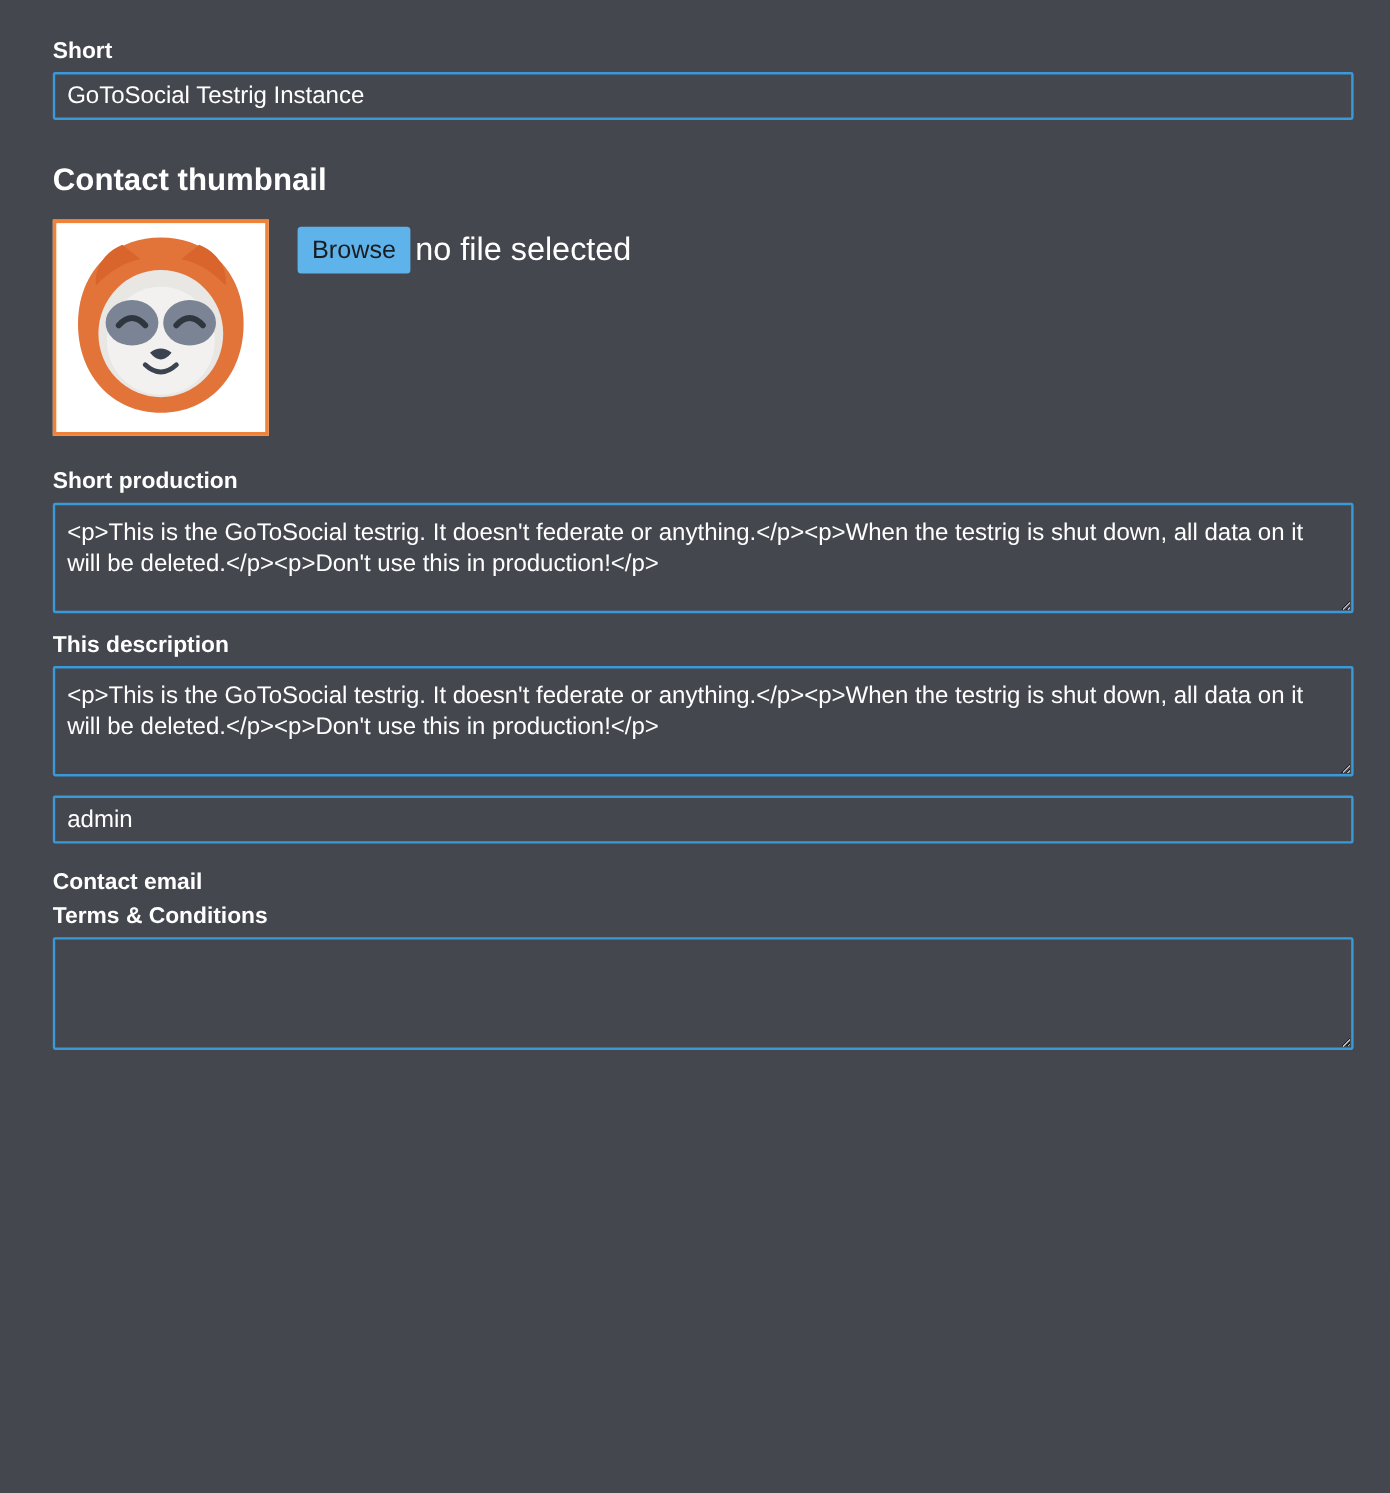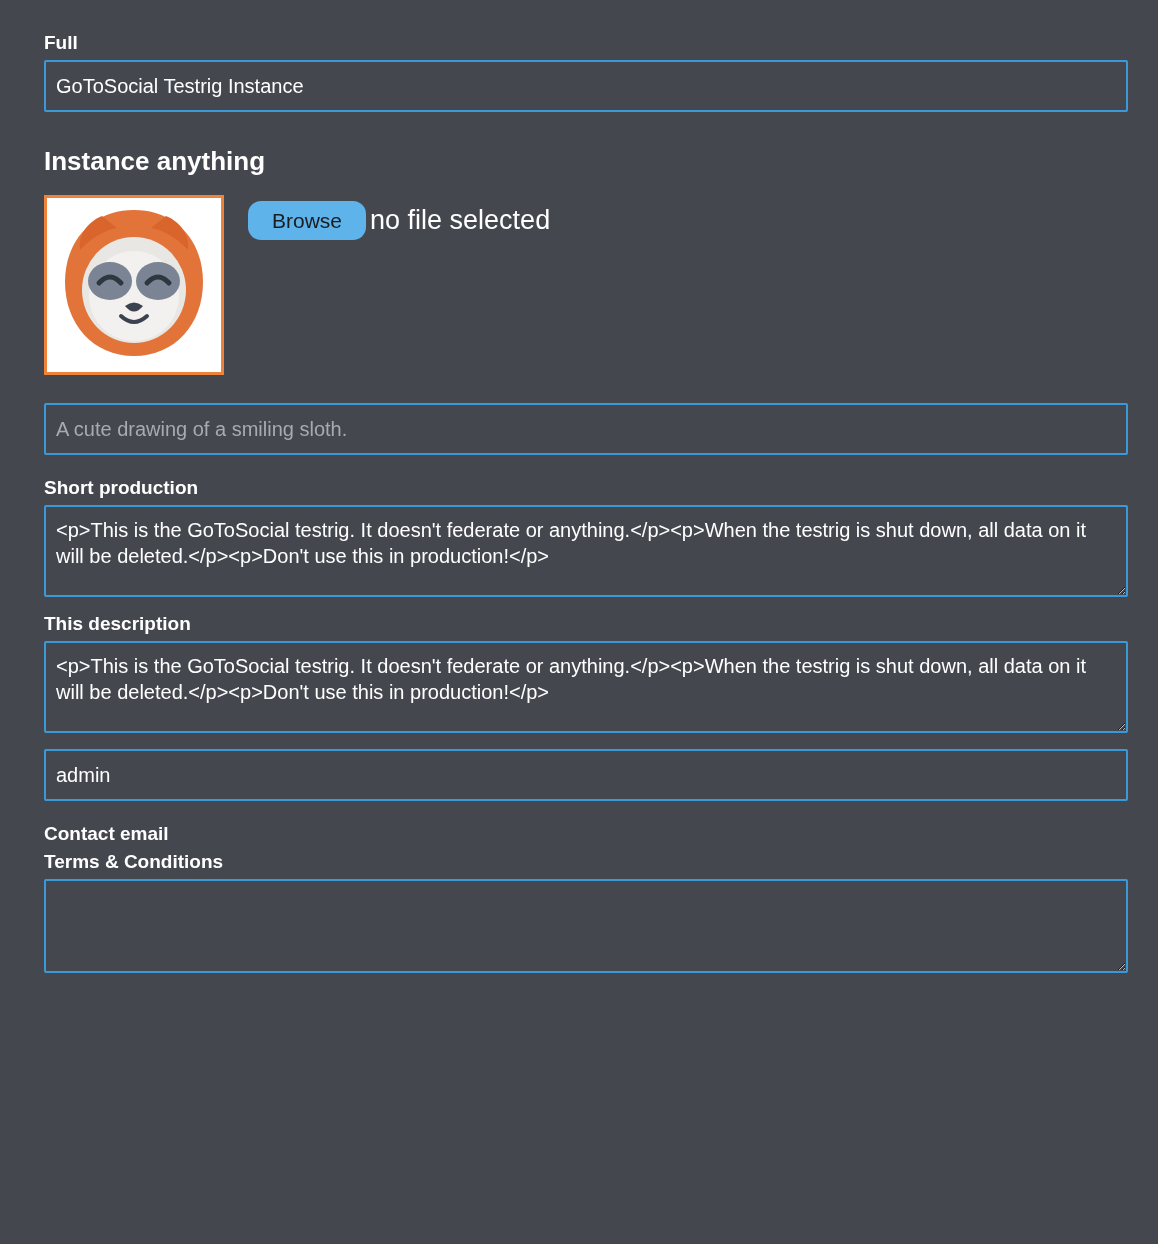--- a/index.html
+++ b/index.html
@@ -52,21 +52,21 @@
     font-family: "Liberation Sans", sans-serif;
     font-size: 20px;
     padding: 10px 10px;
     outline: none;
   }
   input.text-input::placeholder,
   textarea.text-area::placeholder {
     color: #a8aab0;
   }
   input.text-input {
-    height: 52px;
+    height: 40px;
     margin-bottom: 22px;
   }
   textarea.text-area {
     height: 92px;
     line-height: 1.32;
     resize: vertical;
     overflow: hidden;
     margin-bottom: 16px;
   }
   textarea.tc-area {
@@ -91,46 +91,46 @@
   .thumb-frame svg { display: block; }
   .file-row {
     display: flex;
     align-items: center;
     margin-top: 6px;
   }
   .browse-btn {
     background: #5eb3ea;
     color: #1b1c20;
     border: none;
-    border-radius: 13px;
+    border-radius: 3px;
     font-family: "Liberation Sans", sans-serif;
     font-size: 21px;
-    padding: 8px 24px;
+    padding: 8px 12px;
     cursor: pointer;
     line-height: 1.1;
   }
   .file-status {
     font-size: 27px;
     color: #ffffff;
     margin-left: 4px;
     white-space: nowrap;
   }
 </style>
 </head>
 <body>
 
 <div class="page">
 
 
   <div class="field">
-    <label class="field-label">Full</label>
+    <label class="field-label">Short</label>
     <input class="text-input" type="text" value="GoToSocial Testrig Instance" style="">
   </div>
 
-  <h2 class="section-title">Instance anything</h2>
+  <h2 class="section-title">Contact thumbnail</h2>
 
   <div class="thumb-row">
     <div class="thumb-frame">
       <svg width="174" height="174" viewBox="0 0 174 174" xmlns="http://www.w3.org/2000/svg">
         <rect x="0" y="0" width="174" height="174" fill="#ffffff"></rect>
 
         <path d="M87 12 C128 12 156 42 156 84 C156 126 128 158 87 158 C46 158 18 126 18 84 C18 42 46 12 87 12 Z" fill="#e2743a"></path>
         <path d="M55 18 C40 24 31 38 33 52 C44 40 58 32 70 30 Z" fill="#d9652c"></path>
         <path d="M119 18 C134 24 143 38 141 52 C130 40 116 32 104 30 Z" fill="#d9652c"></path>
 
@@ -148,21 +148,20 @@
         <path d="M74 118 q13 12 26 0" stroke="#3b4350" stroke-width="4" fill="none" stroke-linecap="round"></path>
       </svg>
     </div>
     <div class="file-row">
       <button class="browse-btn">Browse</button>
       <span class="file-status">no file selected</span>
     </div>
   </div>
 
   <div class="field">
-    <input class="text-input" type="text" placeholder="A cute drawing of a smiling sloth." style="">
   </div>
 
   <div class="field">
     <label class="field-label">Short production</label>
     <textarea class="text-area" style="">&lt;p&gt;This is the GoToSocial testrig. It doesn't federate or anything.&lt;/p&gt;&lt;p&gt;When the testrig is shut down, all data on it will be deleted.&lt;/p&gt;&lt;p&gt;Don't use this in production!&lt;/p&gt;</textarea>
   </div>
 
   <div class="field">
     <label class="field-label">This description</label>
     <textarea class="text-area" style="">&lt;p&gt;This is the GoToSocial testrig. It doesn't federate or anything.&lt;/p&gt;&lt;p&gt;When the testrig is shut down, all data on it will be deleted.&lt;/p&gt;&lt;p&gt;Don't use this in production!&lt;/p&gt;</textarea>

